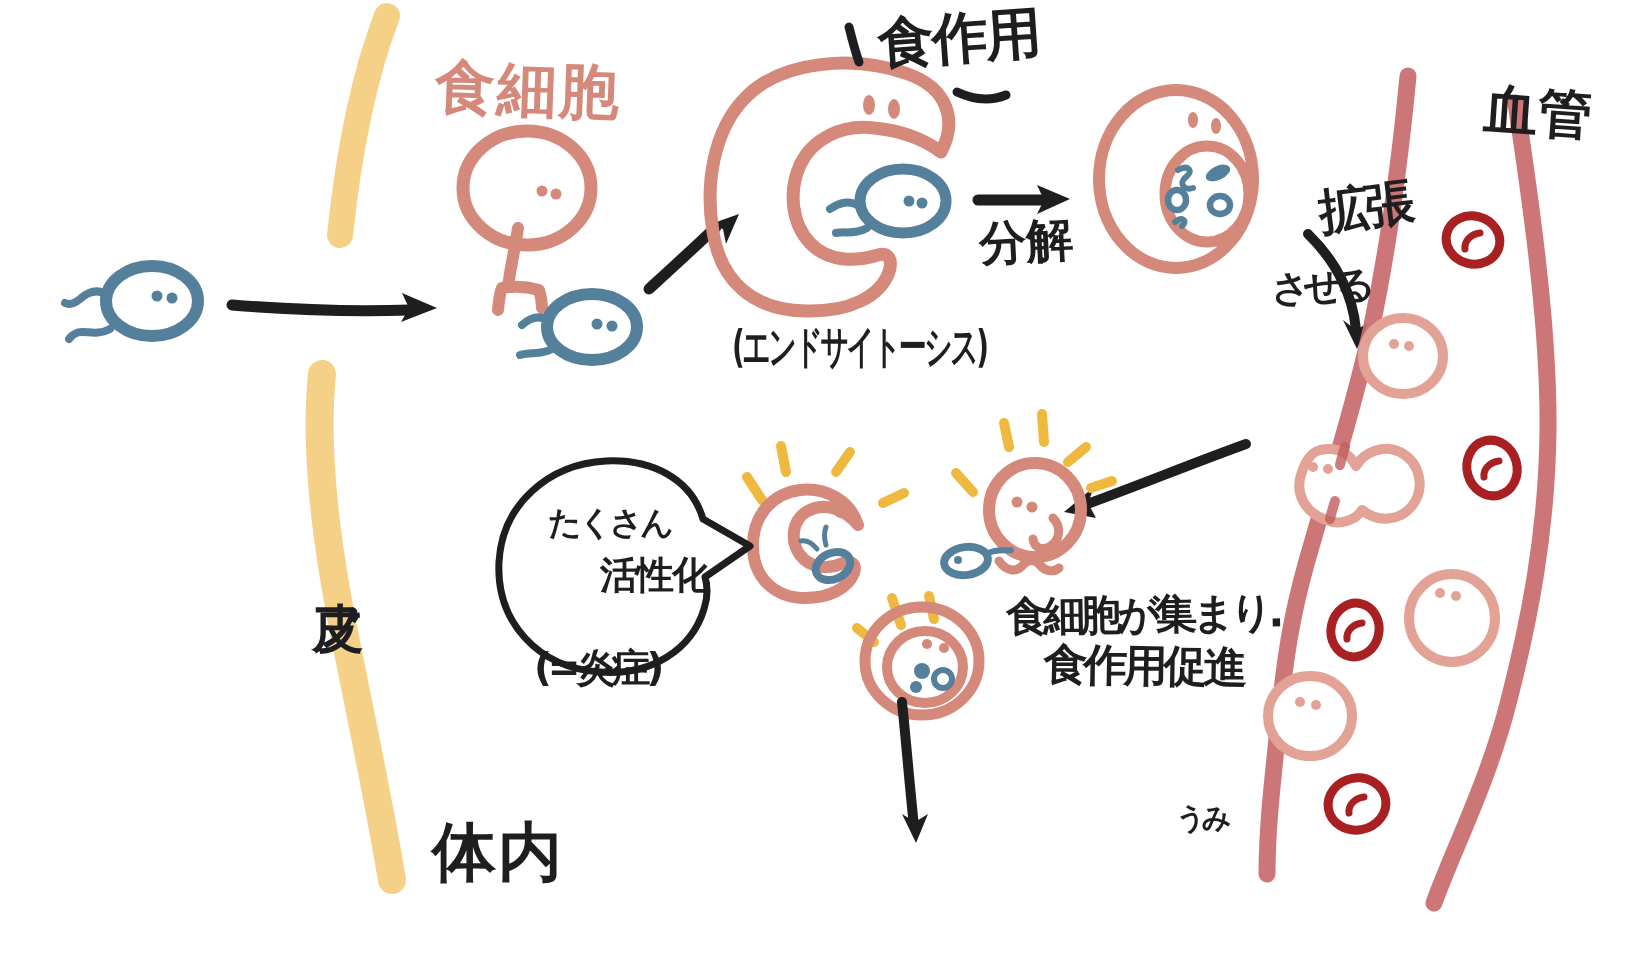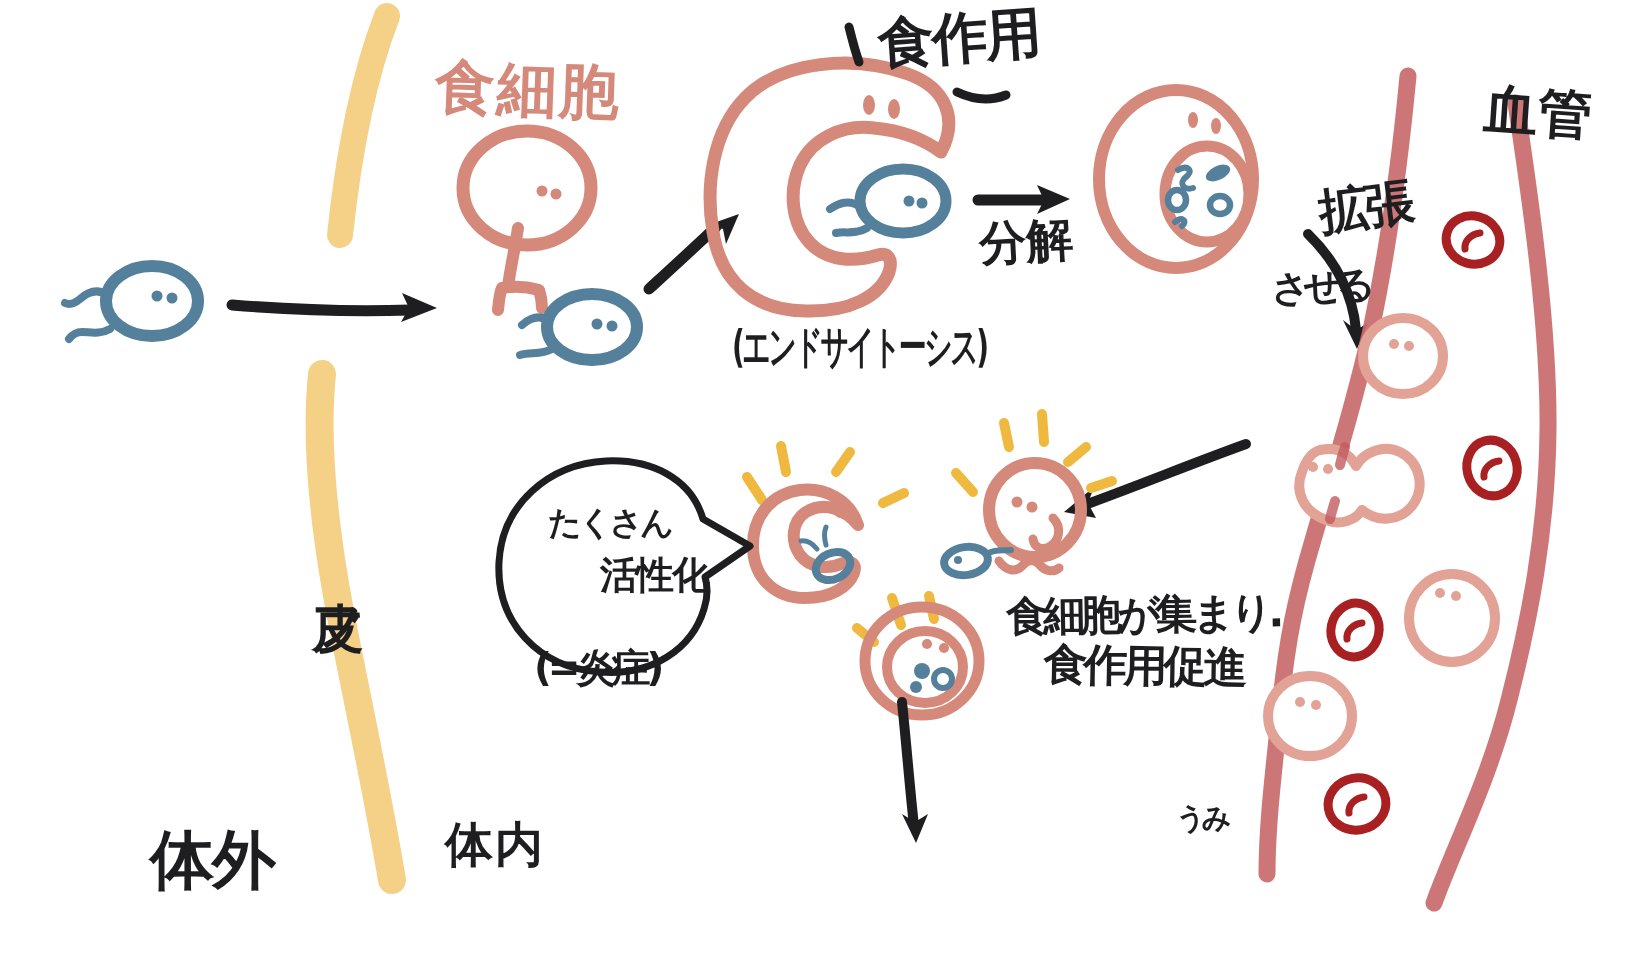--- a/index.html
+++ b/index.html
@@ -233,21 +233,20 @@
   </svg>
 
   <div class="lbl c-pink" style="left:436px;top:56px;font-size:60px;letter-spacing:2px;transform:rotate(2deg);">食細胞</div>
   <div class="lbl c-black" style="left:876px;top:16px;font-size:56px;letter-spacing:-2px;transform:rotate(-4deg);">食作用</div>
   <div class="lbl c-black" style="left:732px;top:324px;font-size:45px;letter-spacing:-4px;transform:scale(0.62,1);">(エンドサイトーシス)</div>
   <div class="lbl c-black" style="left:978px;top:220px;font-size:47px;transform:rotate(-3deg);">分解</div>
   <div class="lbl c-black" style="left:1316px;top:188px;font-size:50px;letter-spacing:-4px;transform:rotate(-7deg);">拡張</div>
   <div class="lbl c-black" style="left:1270px;top:270px;font-size:38px;letter-spacing:-6px;transform:rotate(-3deg);">させる</div>
   <div class="lbl c-black" style="left:1486px;top:82px;font-size:54px;transform:rotate(4deg);">血管</div>
   <div class="lbl c-black" style="left:312px;top:560px;font-size:52px;letter-spacing:12px;writing-mode:vertical-rl;">皮フ</div>
-  <div class="lbl c-black" style="left:150px;top:828px;font-size:64px;letter-spacing:-2px;">体外</div>
-  <div class="lbl c-black" style="left:432px;top:820px;font-size:48px;letter-spacing:2px;margin-left:13px;">体内</div>
+  <div class="lbl c-black" style="left:432px;top:820px;font-size:64px;letter-spacing:2px;">体内</div>
   <div class="lbl c-black" style="left:548px;top:506px;font-size:33px;letter-spacing:-3px;">たくさん</div>
   <div class="lbl c-black" style="left:600px;top:556px;font-size:38px;letter-spacing:-2px;">活性化</div>
   <div class="lbl c-black" style="left:534px;top:612px;font-size:39px;letter-spacing:-4px;margin-top:36px;">(=炎症)</div>
   <div class="lbl c-black" style="left:1006px;top:596px;font-size:42px;letter-spacing:-5px;transform:rotate(-1deg);">食細胞が集まり.</div>
   <div class="lbl c-black" style="left:1044px;top:642px;font-size:44px;letter-spacing:-4px;transform:rotate(1deg);">食作用促進</div>
   <div class="lbl c-black" style="left:1176px;top:804px;font-size:29px;letter-spacing:-4px;">うみ</div>
 </div>
 
 </body></html>

